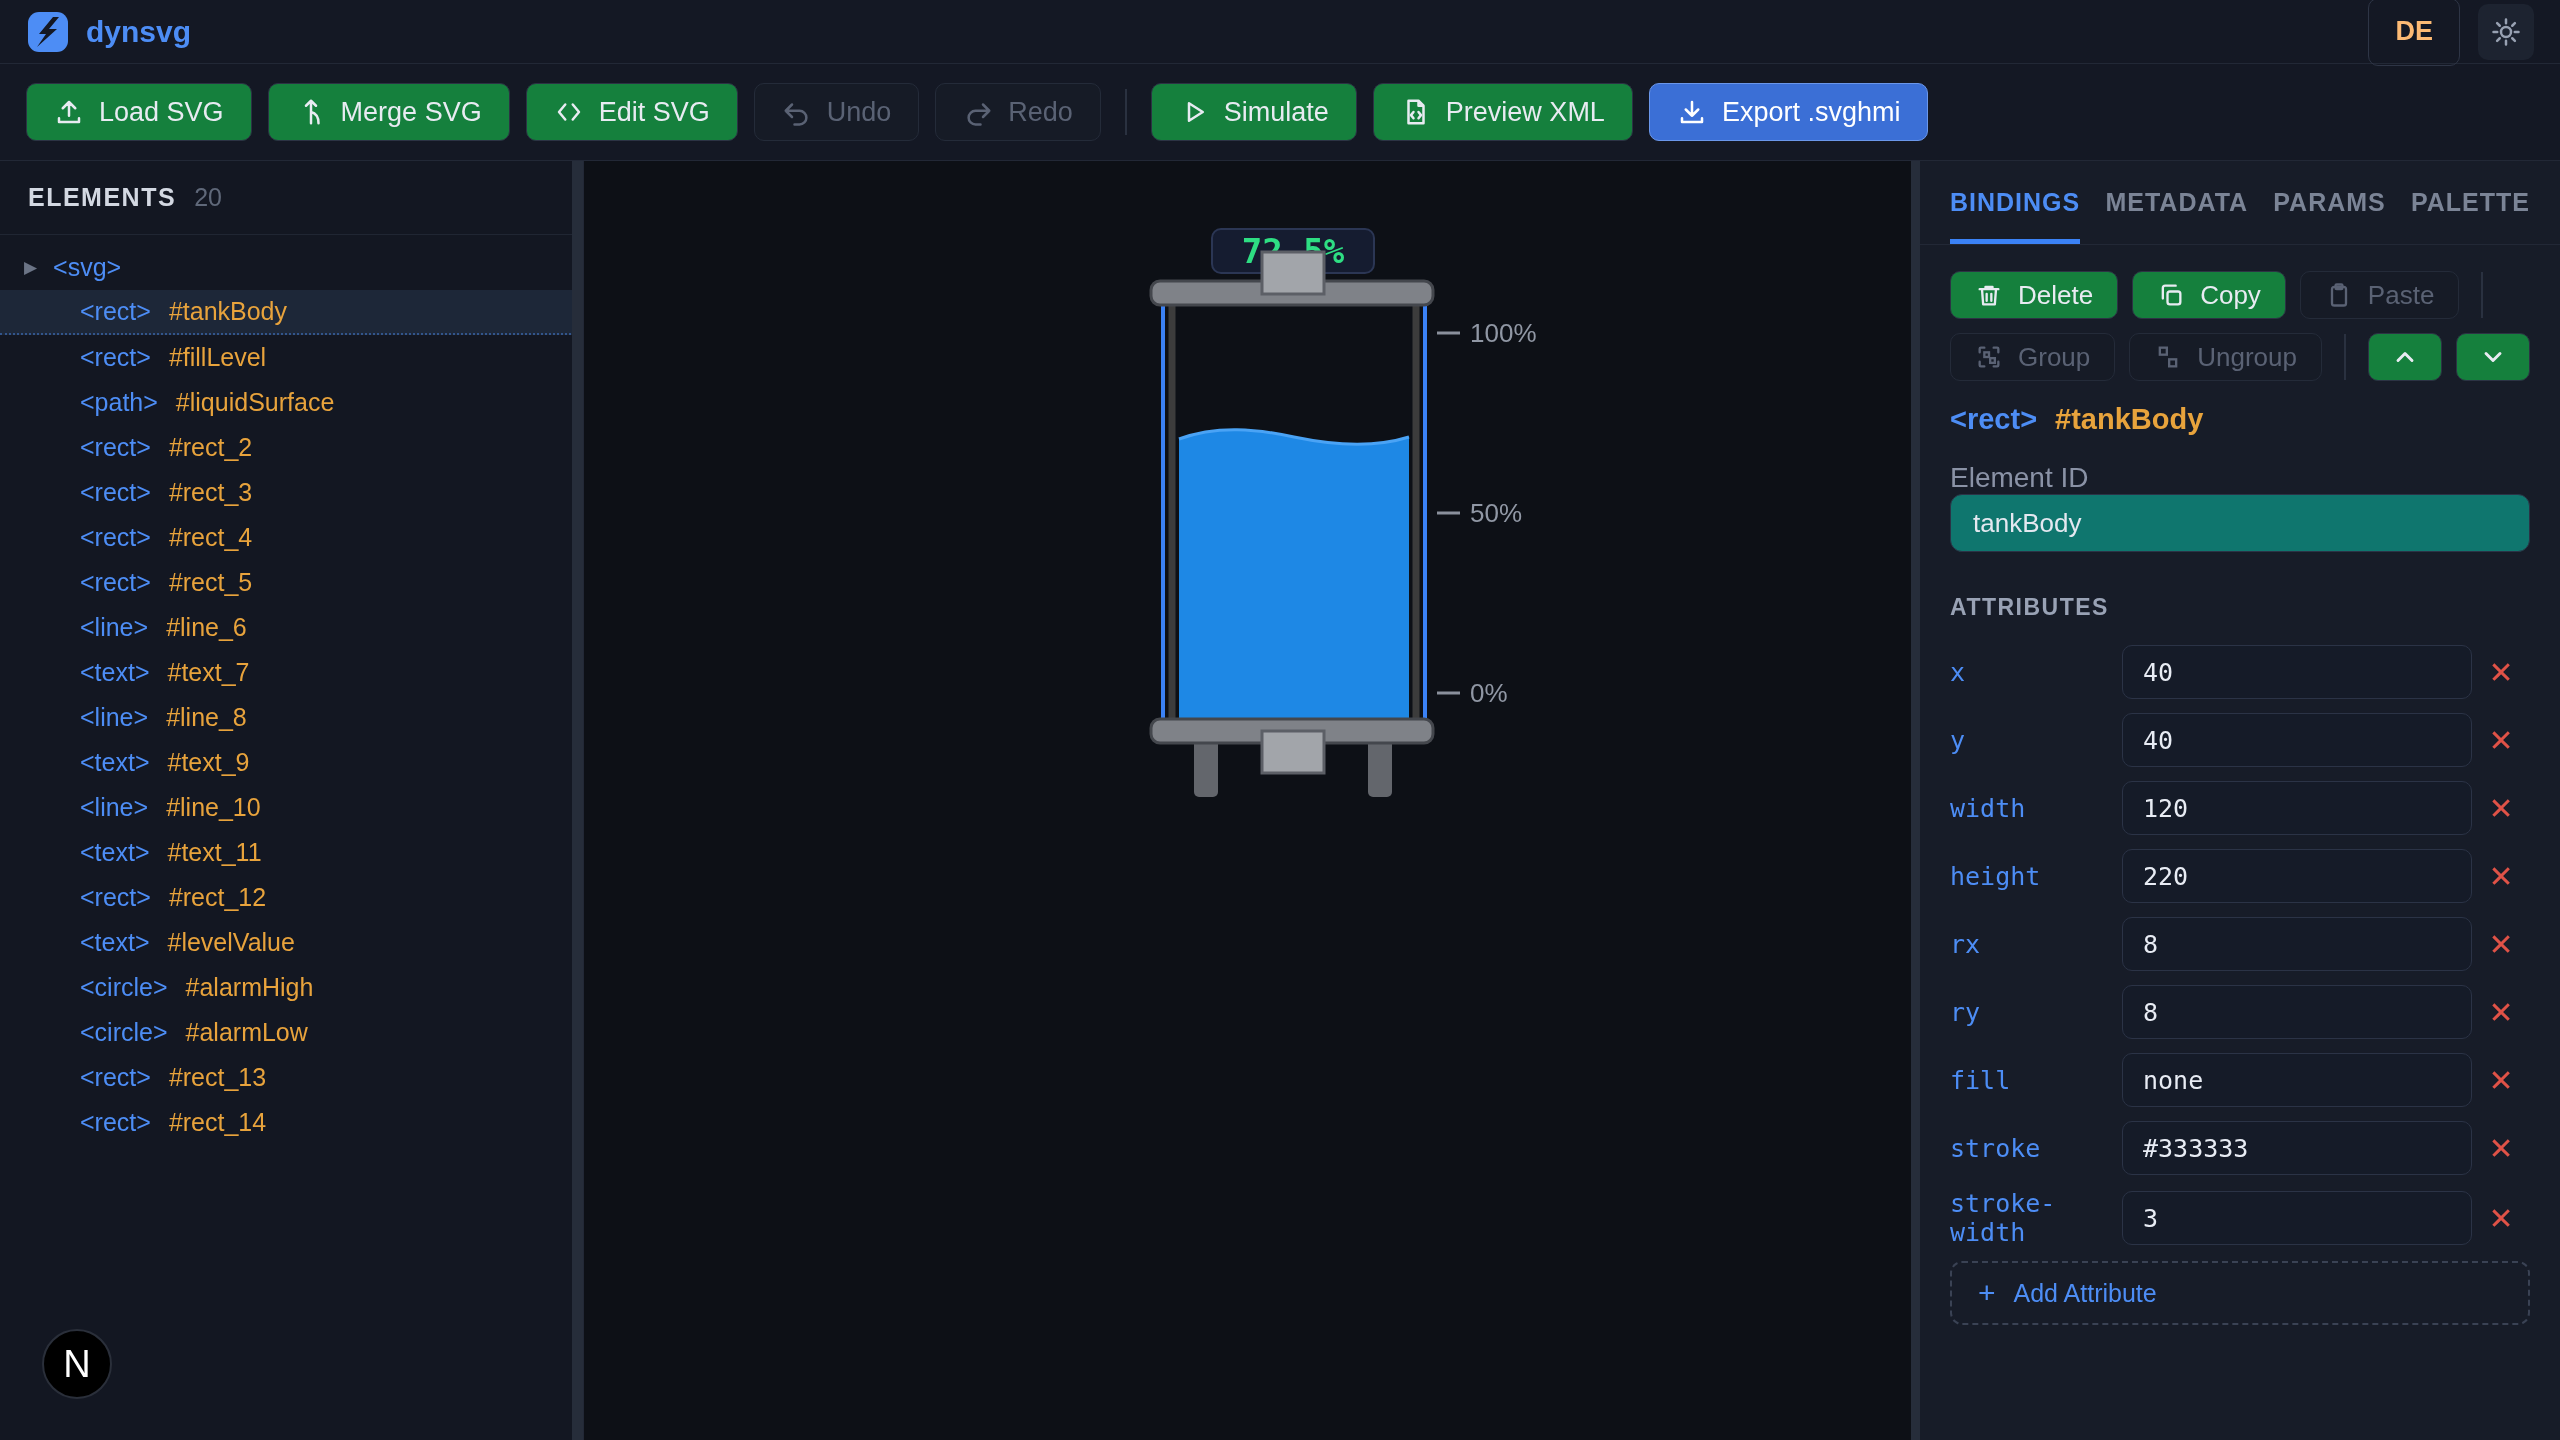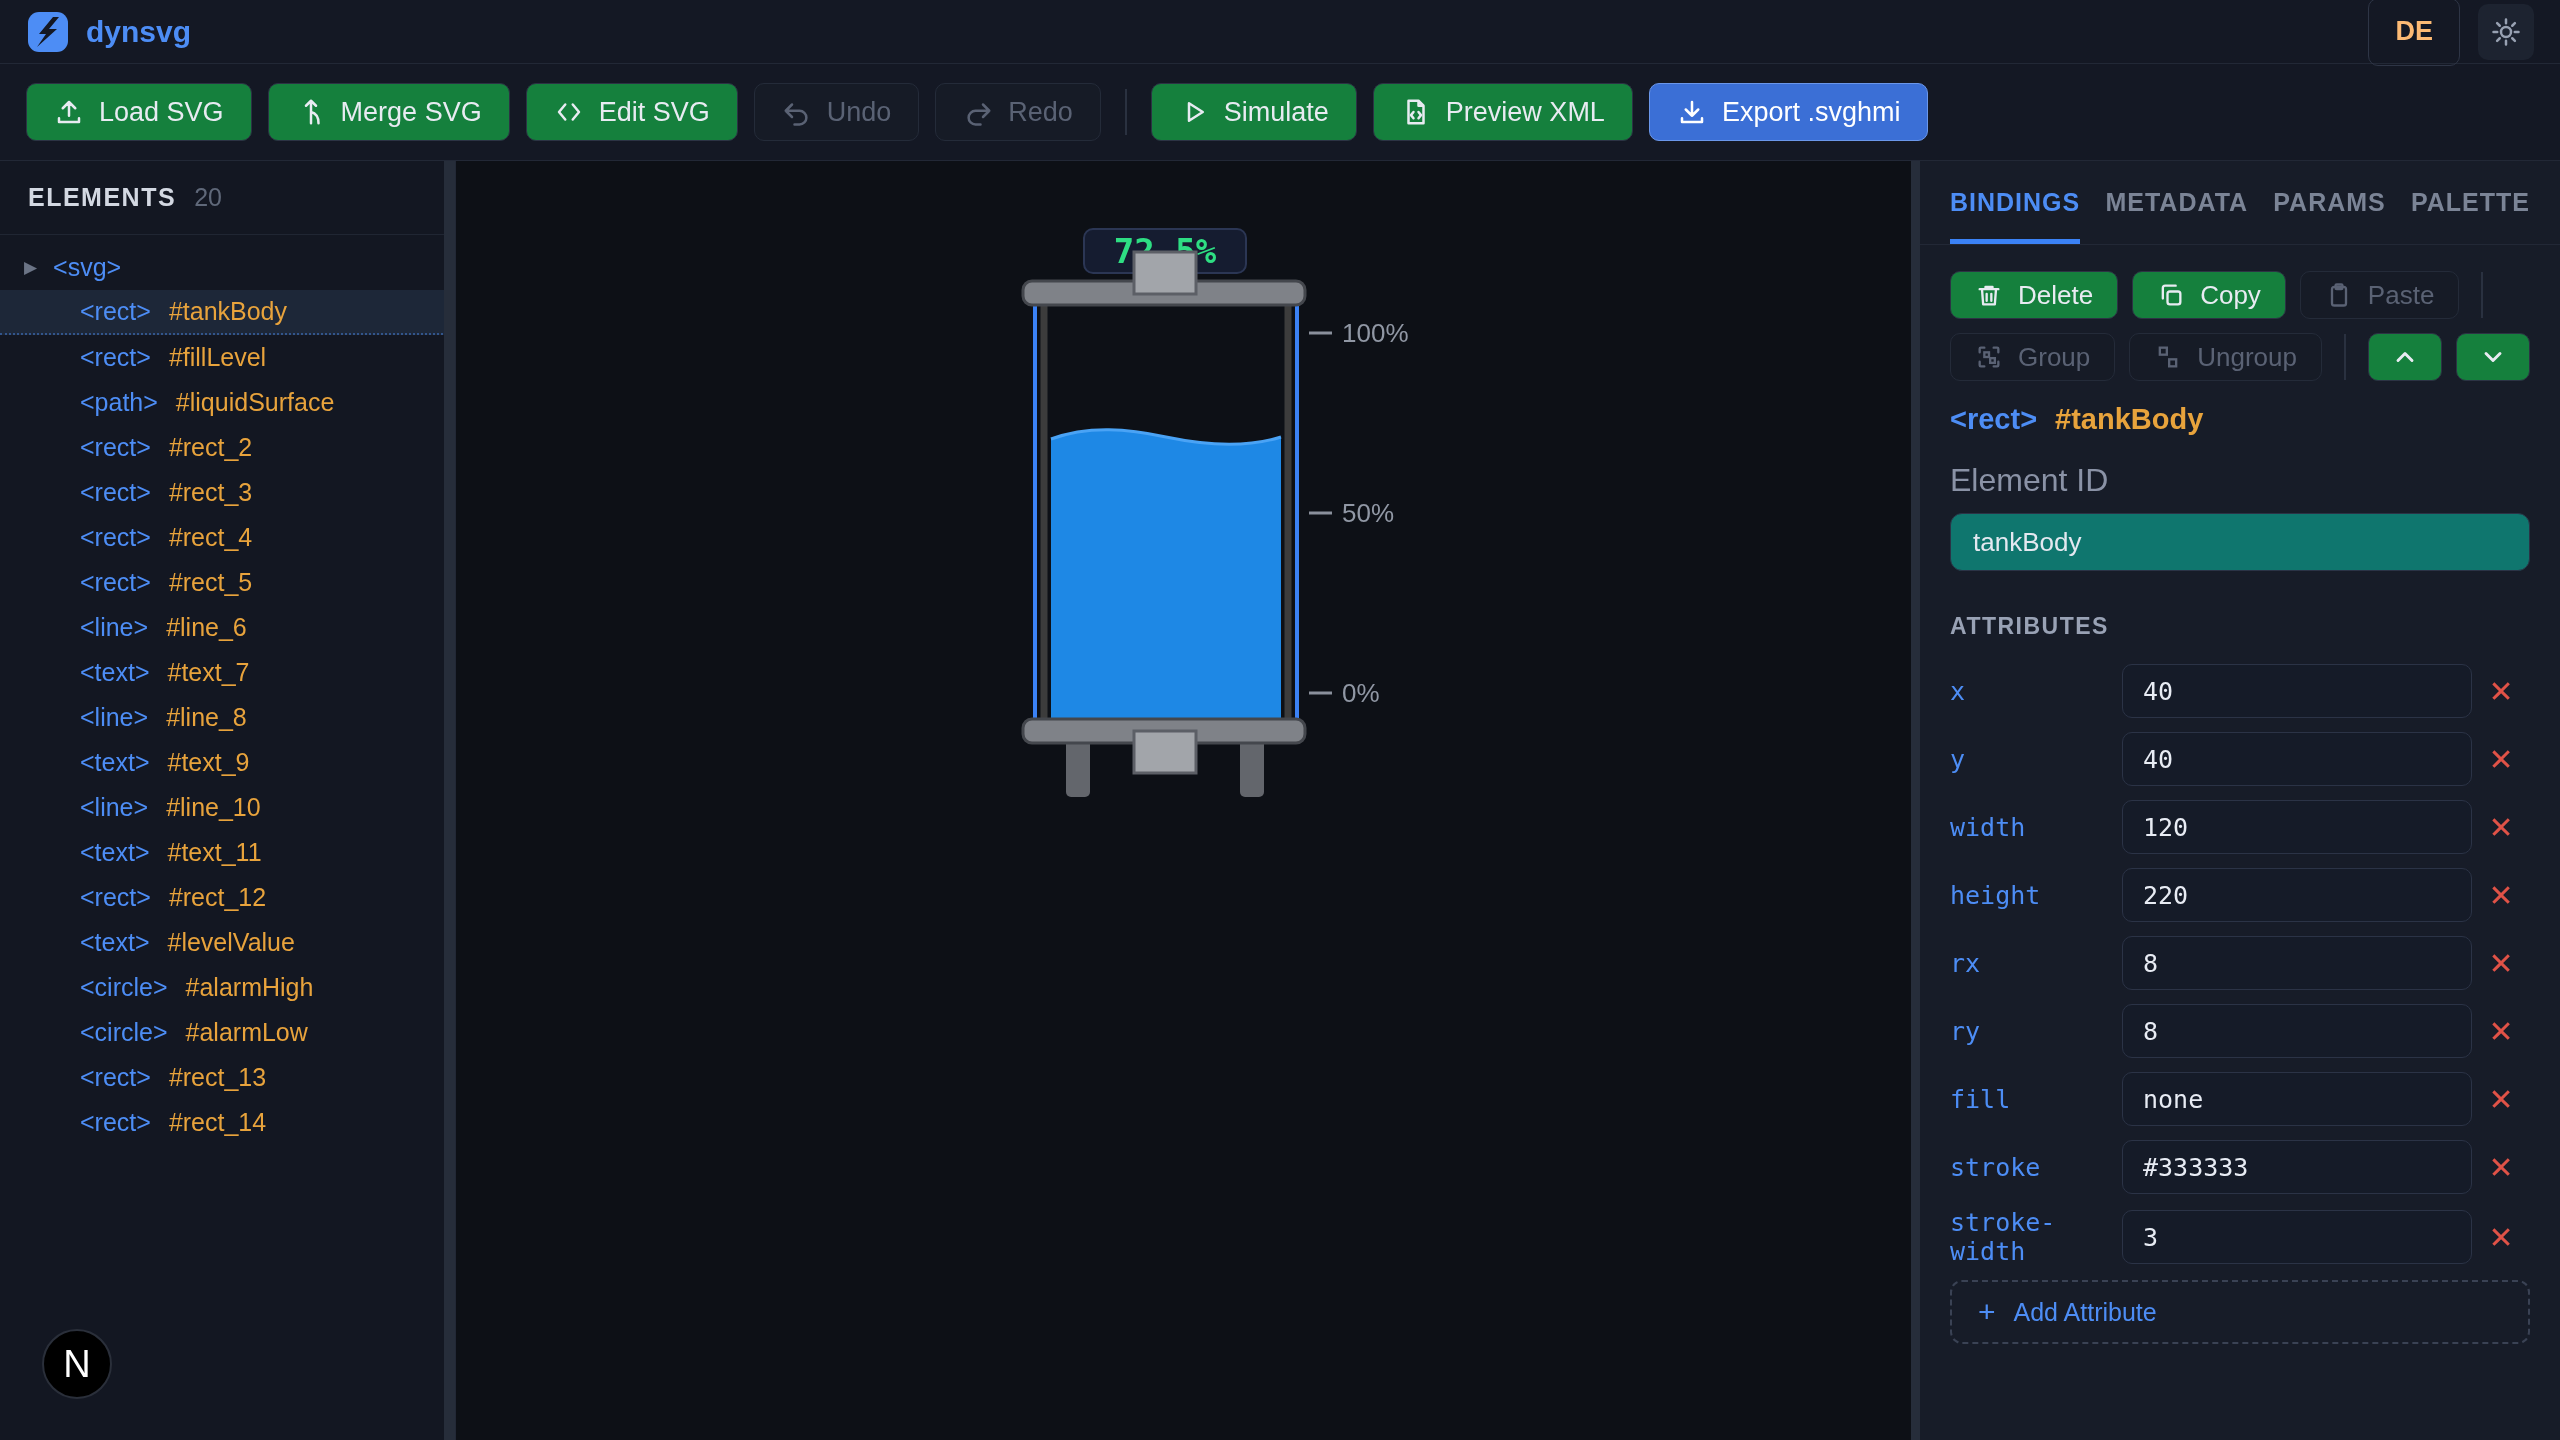--- a/index.html
+++ b/index.html
@@ -27,21 +27,21 @@
          font-size:27px; cursor:pointer; white-space:nowrap; }
   .btn svg { flex-shrink:0; }
   .btn.disabled { color:#5a6274; background:#161b26; border-color:#242b39; cursor:default; }
   .btn.primary { background:#3b6fd6; border-color:#6b97ea; color:#ffffff; }
   .vdiv { width:2px; height:46px; background:#2a3140; margin:0 8px; }
 
   
   .main { display:flex; height:1279px; }
 
   
-  .sidebar { width:456px; background:#131722; border-right:1px solid #222836;
+  .sidebar { width:584px; background:#131722; border-right:1px solid #222836;
              position:relative; flex-shrink:0; }
   .sb-header { height:74px; display:flex; align-items:center; gap:18px; padding:0 28px;
                border-bottom:1px solid #202633; }
   .sb-title { font-size:25px; font-weight:bold; letter-spacing:1.5px; color:#d3d8e2; }
   .sb-count { font-size:25px; color:#5f6879; }
   .tree { padding-top:10px; font-size:25px; }
   .trow { height:45px; display:flex; align-items:center; padding-left:80px; cursor:pointer; }
   .trow.root { padding-left:24px; gap:16px; }
   .trow.sel { background:#1d2738; border-bottom:2px dotted rgba(77,141,245,0.45); }
   .tri { color:#6b7486; font-size:17px; }
@@ -62,21 +62,21 @@
          display:flex; align-items:center; border-bottom:5px solid transparent;
          padding-top:5px; cursor:pointer; }
   .tab.active { color:#4d8df5; border-bottom-color:#3b82f6; }
   .rp-content { padding:26px 30px 0 30px; }
   .action-row { display:flex; align-items:center; gap:14px; margin-bottom:14px; }
   .btn.sm { height:48px; font-size:26px; padding:0 24px; }
   .btn.sq { width:76px; justify-content:center; padding:0; }
   .sec-h { font-size:23px; font-weight:bold; letter-spacing:1.5px; color:#99a2b5; }
   .sel-el { margin:22px 0 26px 0; font-size:29px; font-weight:bold; display:flex; gap:18px; }
   .sel-el .eid { margin-left:0; }
-  .fld-label { font-size:32px; color:#8a92a6; margin-bottom:14px; }
+  .fld-label { font-size:28px; color:#8a92a6; }
   .text-input { width:100%; height:58px; background:#0f766e; border:1px solid #2b3346;
                 border-radius:12px; color:#e4e8f0; font-size:26px; padding:0 22px; outline:none; }
   .attrs-h { margin:42px 0 24px 0; }
   .attr-row { display:flex; align-items:center; margin-bottom:14px; }
   .attr-name { width:172px; flex-shrink:0; font-family:"DejaVu Sans Mono", monospace;
                font-size:25px; color:#4d8df5; }
   .attr-input { flex:1; height:54px; background:#151b28; border:1px solid #2b3346;
                 border-radius:10px; font-family:"DejaVu Sans Mono", monospace; font-size:25px;
                 color:#e8ecf4; padding:0 20px; outline:none; min-width:0; }
   .attr-x { width:58px; text-align:center; background:none; border:none; color:#e05247;

